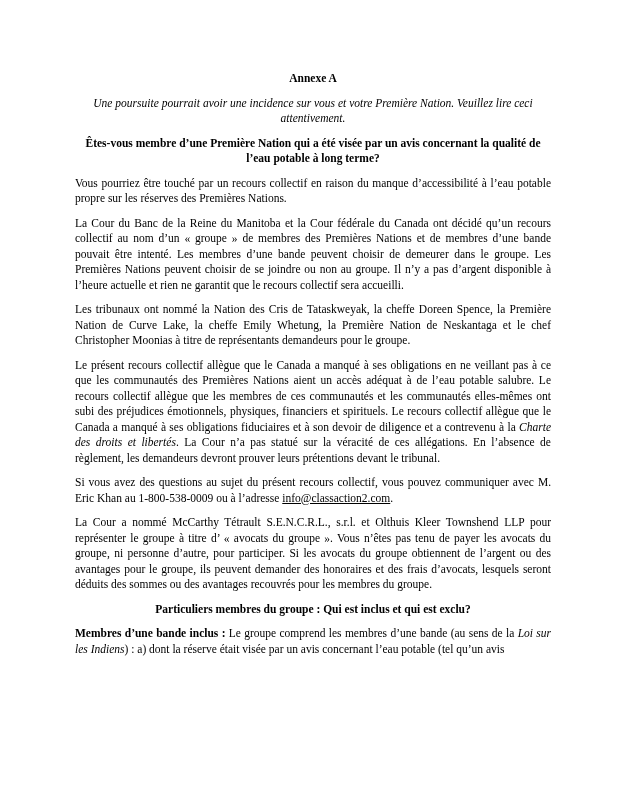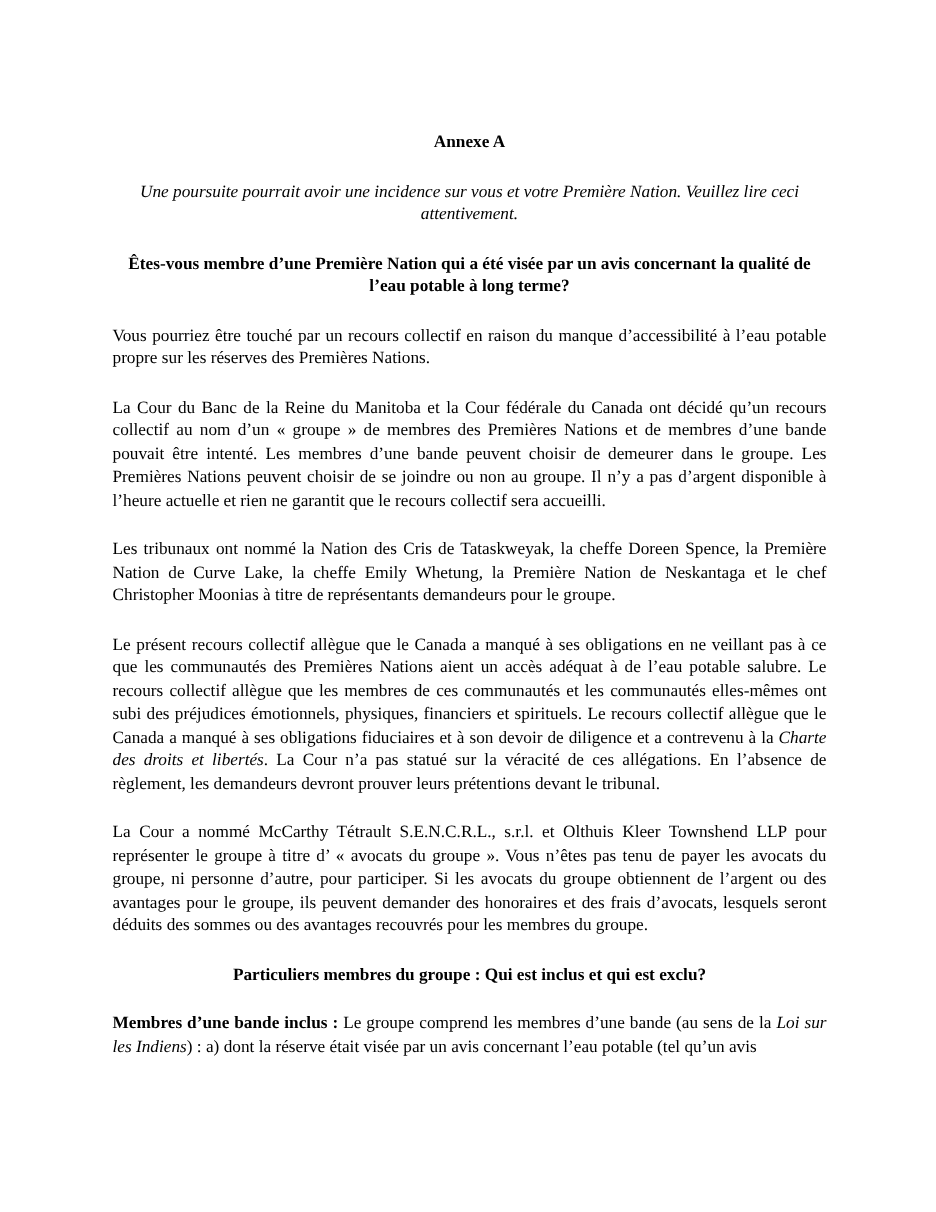--- a/index.html
+++ b/index.html
@@ -14,21 +14,21 @@
     background: #ffffff;
     box-sizing: border-box;
     padding: 71px 73px 0 75px;
     font-family: "Liberation Serif", "DejaVu Serif", serif;
     font-size: 11.5px;
     line-height: 15.5px;
     color: #000000;
     overflow: hidden;
   }
   .page p {
-    margin: 17px 0 9px 0;
+    margin: 0 0 9px 0;
   }
   .center { text-align: center; }
   .bold   { font-weight: bold; }
   .italic { font-style: italic; }
   .para   { text-align: justify; }
   .email-link {
     color: #000000;
     text-decoration: underline;
     cursor: pointer;
   }
@@ -47,20 +47,21 @@
 
   <p class="para">Vous pourriez être touché par un recours collectif en raison du manque d’accessibilité à l’eau potable propre sur les réserves des Premières Nations.</p>
 
   <p class="para">La Cour du Banc de la Reine du Manitoba et la Cour fédérale du Canada ont décidé qu’un recours collectif au nom d’un « groupe » de membres des Premières Nations et de membres d’une bande pouvait être intenté. Les membres d’une bande peuvent choisir de demeurer dans le groupe. Les Premières Nations peuvent choisir de se joindre ou non au groupe. Il n’y a pas d’argent disponible à l’heure actuelle et rien ne garantit que le recours collectif sera accueilli.</p>
 
   <p class="para">Les tribunaux ont nommé la Nation des Cris de Tataskweyak, la cheffe Doreen Spence, la Première Nation de Curve Lake, la cheffe Emily Whetung, la Première Nation de Neskantaga et le chef Christopher Moonias à titre de représentants demandeurs pour le groupe.</p>
 
 
   <p class="para"><span>Le présent recours collectif allègue que le Canada a manqué à ses obligations en ne veillant pas à ce que les communautés des Premières Nations aient un accès adéquat à de l’eau potable salubre. Le recours collectif allègue que les membres de ces communautés et les communautés elles-mêmes ont subi des préjudices émotionnels, physiques, financiers et spirituels. Le recours collectif allègue que le Canada a manqué à ses obligations fiduciaires et à son devoir de diligence et a contrevenu à la </span><span class="italic">Charte des droits et libertés</span><span>. La Cour n’a pas statué sur la véracité de ces allégations. En l’absence de règlement, les demandeurs devront prouver leurs prétentions devant le tribunal.</span></p>
 
+  <p class="para"><span>Si vous avez des questions au sujet du présent recours collectif, vous pouvez communiquer avec M. Eric Khan au 1-800-538-0009 ou à l’adresse </span><a class="email-link" href="#">info@classaction2.com</a><span>.</span></p>
 
 
   <p class="para">La Cour a nommé McCarthy Tétrault S.E.N.C.R.L., s.r.l. et Olthuis Kleer Townshend LLP pour représenter le groupe à titre d’ « avocats du groupe ». Vous n’êtes pas tenu de payer les avocats du groupe, ni personne d’autre, pour participer. Si les avocats du groupe obtiennent de l’argent ou des avantages pour le groupe, ils peuvent demander des honoraires et des frais d’avocats, lesquels seront déduits des sommes ou des avantages recouvrés pour les membres du groupe.</p>
 
   <p class="center bold">Particuliers membres du groupe : Qui est inclus et qui est exclu?</p>
 
   <p class="para"><span class="bold">Membres d’une bande inclus :</span><span> Le groupe comprend les membres d’une bande (au sens de la </span><span class="italic">Loi sur les Indiens</span><span>) : a) dont la réserve était visée par un avis concernant l’eau potable (tel qu’un avis</span></p>
 
 </div>
 

